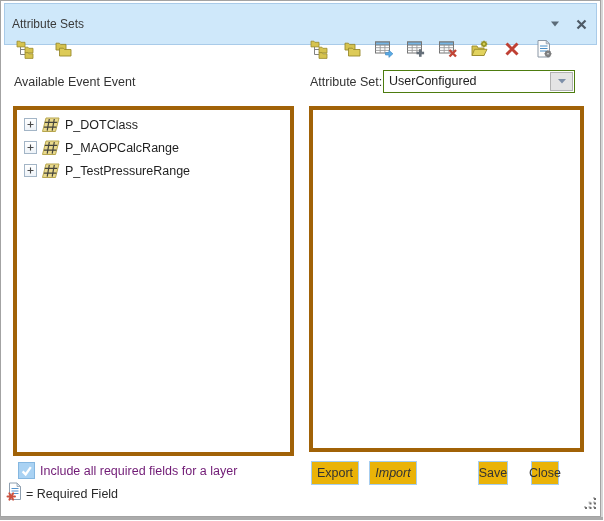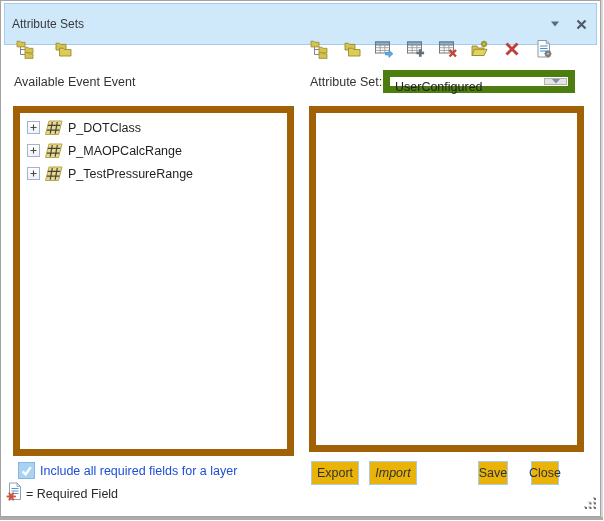--- a/index.html
+++ b/index.html
@@ -25,48 +25,48 @@
   .toolbar.left{left:16px;gap:17px;}
   .toolbar.right{left:310px;gap:12px;}
   .tool{width:20px;height:20px;display:inline-flex;align-items:center;justify-content:center;cursor:pointer;}
 
   .lbl{position:absolute;white-space:nowrap;color:#333;}
   .lbl-available{left:14px;top:75px;}
   .lbl-attrset{left:310px;top:75px;}
 
   .combo{
     position:absolute;left:383px;top:70px;width:192px;height:23px;
-    border:7px solid #4d7c0f;background:#fff;box-sizing:border-box;
+    border:1px solid #4d7c0f;background:#fff;box-sizing:border-box;
   }
   .combo .combo-value{position:absolute;left:5px;top:3px;color:#222;}
   .combo .combo-arrow{
     position:absolute;right:1px;top:1px;bottom:1px;width:23px;
     background:#e4e4e4;border:1px solid #b2b2b2;box-sizing:border-box;
     display:flex;align-items:center;justify-content:center;cursor:pointer;
   }
 
-  .panel{position:absolute;background:#fff;border:7px solid #a16207;box-sizing:border-box;}
+  .panel{position:absolute;background:#fff;border:4px solid #a16207;box-sizing:border-box;}
   .panel-left{left:13px;top:106px;width:281px;height:350px;}
   .panel-right{left:309px;top:106px;width:275px;height:346px;}
 
   .tree{position:absolute;left:6px;top:3px;right:2px;}
   .tree-row{display:flex;align-items:center;height:23px;cursor:default;}
   .expander{
     width:13px;height:13px;box-sizing:border-box;margin-left:1px;
     border:1px solid #a3b5c6;background:linear-gradient(#ffffff,#eef3f8);
     display:inline-flex;align-items:center;justify-content:center;cursor:pointer;flex:0 0 auto;
   }
   .tree-icon{margin-left:5px;flex:0 0 auto;display:inline-flex;}
   .tree-label{margin-left:5px;color:#1f1f1f;}
 
   .checkbox{
     position:absolute;left:18px;top:462px;width:17px;height:17px;box-sizing:border-box;
     background:#a9d2f3;border:1px solid #85b7e0;display:flex;align-items:center;justify-content:center;cursor:pointer;
   }
-  .lbl-checkbox{left:40px;top:464px;color:#1d4ed8;}
+  .lbl-checkbox{left:40px;top:464px;color:#701a75;}
   .legend-icon{position:absolute;left:6px;top:482px;}
   .lbl-legend{left:26px;top:487px;color:#2b2b2b;}
 
   .btn{
     position:absolute;top:461px;height:24px;box-sizing:border-box;
     background:#eab308;border:1px solid #a6cdef;color:#333;
     display:flex;align-items:center;justify-content:center;cursor:pointer;
     font-family:"Liberation Sans",sans-serif;font-size:12.5px;
   }
   .btn-export{left:311px;width:48px;}

